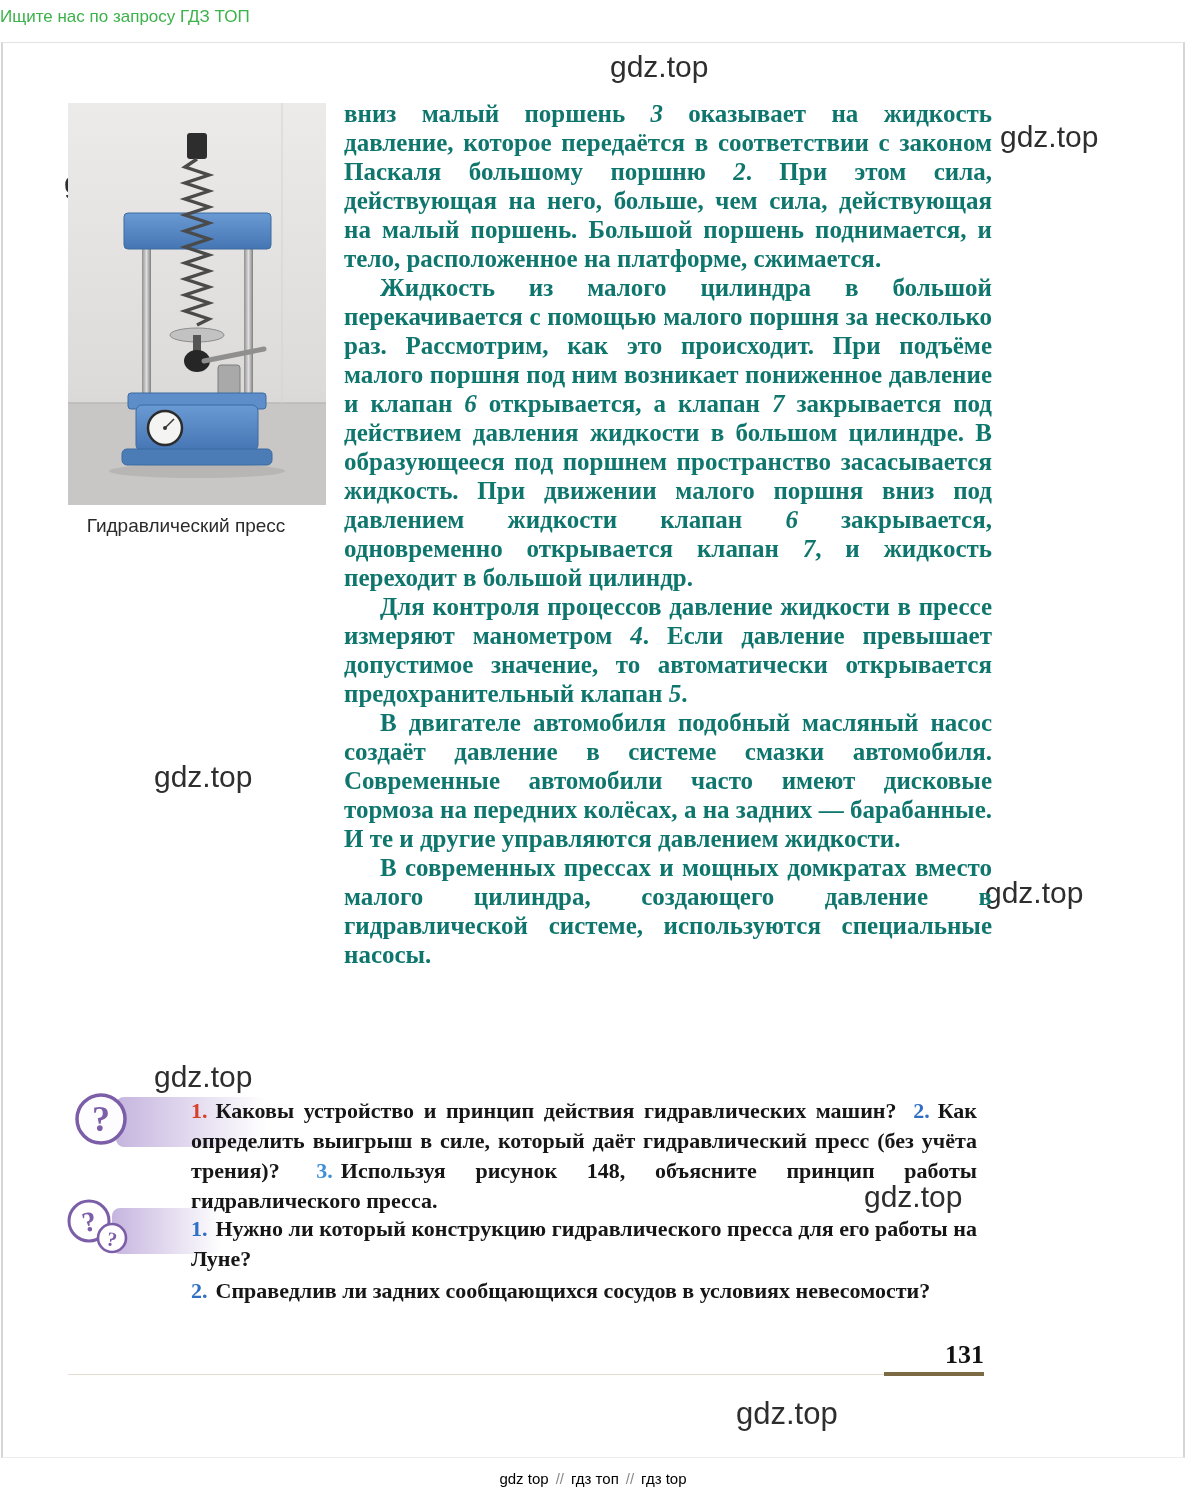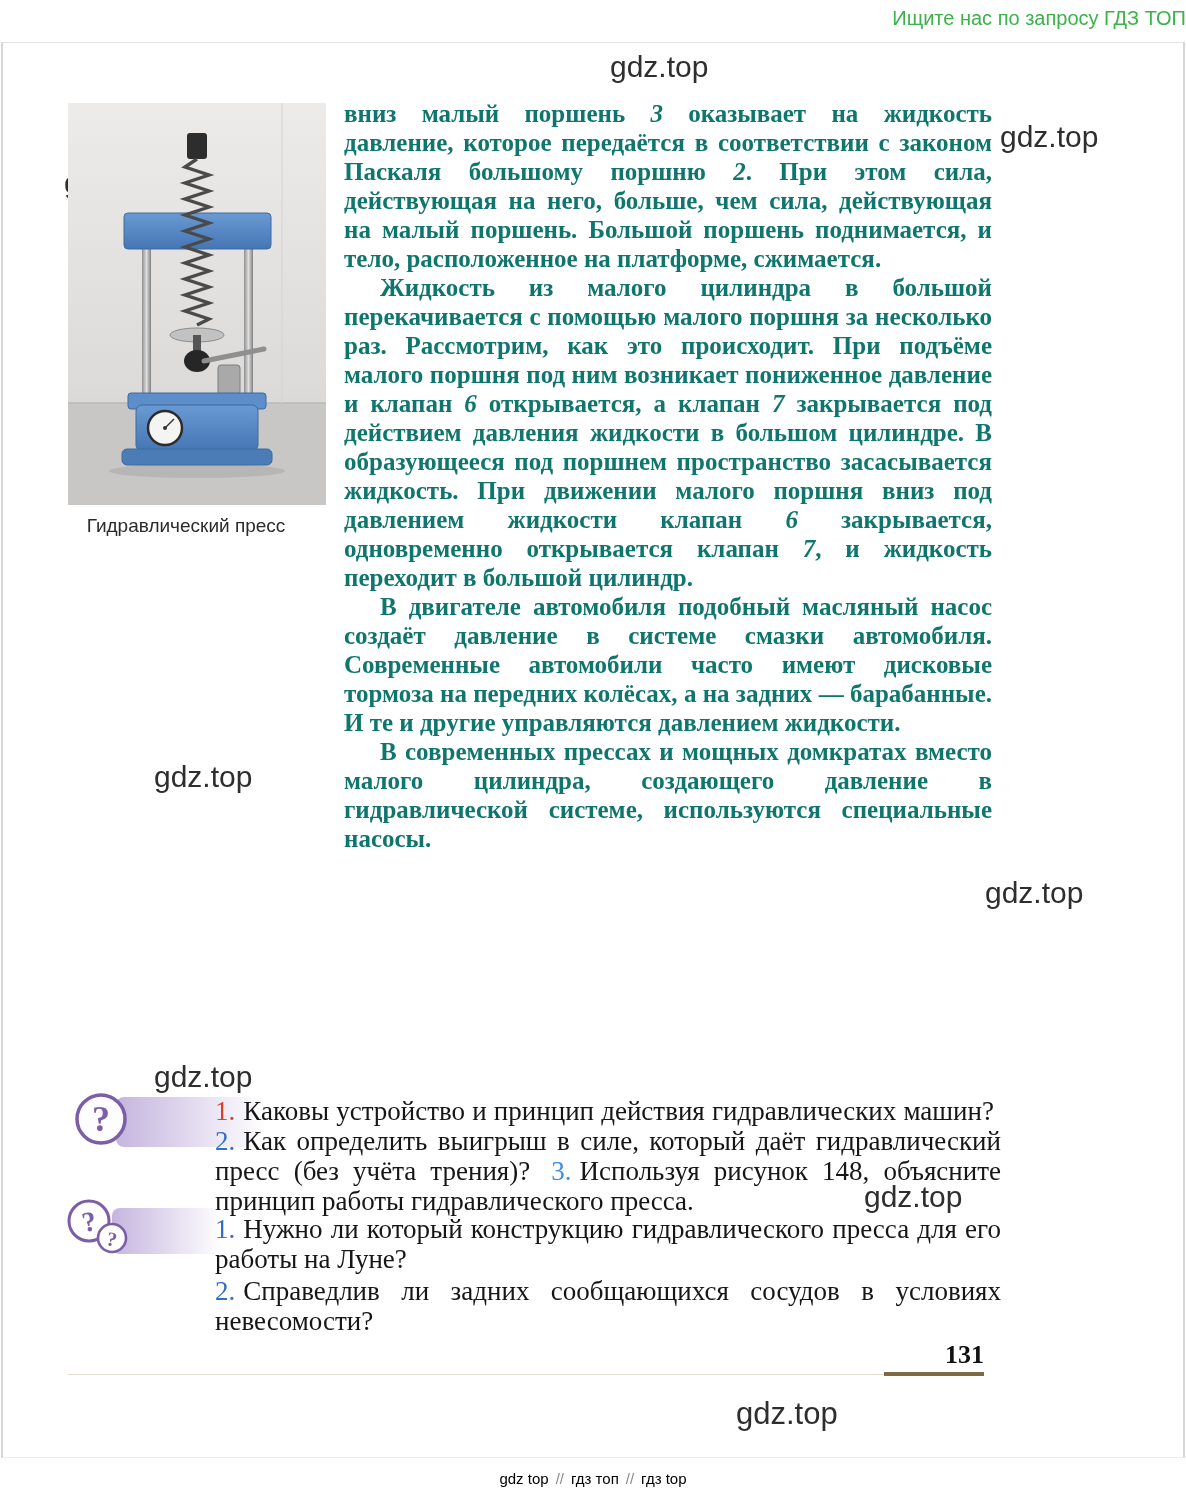--- a/index.html
+++ b/index.html
@@ -6,23 +6,23 @@
   html, body {
     width:1186px; height:1501px;
     background:#ffffff;
     font-family:"Liberation Serif", serif;
     position:relative;
     overflow:hidden;
   }
   
   .banner {
     position:absolute; top:7px; left:0; width:100%;
-    text-align:right;
+    text-align:left;
     font-family:"Liberation Sans", sans-serif;
-    font-size:20px; color:#3bb24a;
+    font-size:17px; color:#3bb24a;
   }
   
   .frame {
     position:absolute; left:1px; top:42px; width:1184px; height:1416px;
     border-left:2px solid #d6d6d6; border-right:2px solid #d6d6d6;
     border-top:1px solid #e3e3e3; border-bottom:1px solid #ededed;
     pointer-events:none;
   }
   
   .wm {
@@ -61,22 +61,22 @@
     position:absolute;
     background:linear-gradient(90deg, rgba(187,168,217,0.85), rgba(187,168,217,0));
     border-radius:8px;
   }
   .q-band.b1 { left:116px; top:1097px; width:150px; height:50px; }
   .q-band.b2 { left:112px; top:1208px; width:110px; height:46px; }
   .q-icon { position:absolute; }
   .q-icon.i1 { left:72px; top:1090px; }
   .q-icon.i2 { left:62px; top:1196px; }
   .q-text {
-    position:absolute; left:215px; width:786px;
-    font-size:27px; line-height:30px; font-weight:400;
+    position:absolute; left:191px; width:786px;
+    font-size:22px; line-height:30px; font-weight:700;
     color:#161616; text-align:justify;
   }
   .q-text.review { top:1096px; }
   .q-text.disc1  { top:1214px; }
   .q-text.disc2  { top:1276px; }
   .qnum { margin-right:8px; }
   .qnum.red   { color:#d8402a; }
   .qnum.blue  { color:#2f6fc4; }
   .qnum.blue2 { color:#3d8fd9; }
   .qseg { margin-right:7px; }
@@ -153,20 +153,21 @@
     <line x1="97" y1="325" x2="106" y2="316" stroke="#333" stroke-width="1.5"></line>
     <circle cx="97" cy="325" r="2" fill="#333"></circle>
     <rect x="54" y="346" width="150" height="16" rx="5" fill="#4b7cb6" stroke="#3c6aa0"></rect>
   </svg>
   <div class="caption">Гидравлический пресс</div>
 </div>
 
 <div class="article">
   <p class="no-indent">вниз малый поршень <i>3</i> оказывает на жидкость давление, которое передаётся в соответствии с законом Паскаля большому поршню <i>2</i>. При этом сила, действующая на него, больше, чем сила, действующая на малый поршень. Большой поршень поднимается, и тело, расположенное на платформе, сжимается.</p>
   <p>Жидкость из малого цилиндра в большой перекачивается с помощью малого поршня за несколько раз. Рассмотрим, как это происходит. При подъёме малого поршня под ним возникает пониженное давление и клапан <i>6</i> открывается, а клапан <i>7</i> закрывается под действием давления жидкости в большом цилиндре. В образующееся под поршнем пространство засасывается жидкость. При движении малого поршня вниз под давлением жидкости клапан <i>6</i> закрывается, одновременно открывается клапан <i>7</i>, и жидкость переходит в большой цилиндр.</p>
+  <p>Для контроля процессов давление жидкости в прессе измеряют манометром <i>4</i>. Если давление превышает допустимое значение, то автоматически открывается предохранительный клапан <i>5</i>.</p>
   <p>В двигателе автомобиля подобный масляный насос создаёт давление в системе смазки автомобиля. Современные автомобили часто имеют дисковые тормоза на передних колёсах, а на задних — барабанные. И те и другие управляются давлением жидкости.</p>
   <p>В современных прессах и мощных домкратах вместо малого цилиндра, создающего давление в гидравлической системе, используются специальные насосы.</p>
 </div>
 
 <div class="q-band b1"></div>
 <svg class="q-icon i1" width="58" height="58" viewBox="0 0 58 58" xmlns="http://www.w3.org/2000/svg">
   <circle cx="29" cy="29" r="24" fill="#fdfcff" stroke="#7b5ea7" stroke-width="3.5"></circle>
   <text x="29" y="41" text-anchor="middle" font-family="Liberation Serif, serif" font-size="36" font-weight="bold" fill="#7b5ea7">?</text>
 </svg>
 <p class="q-text review">

